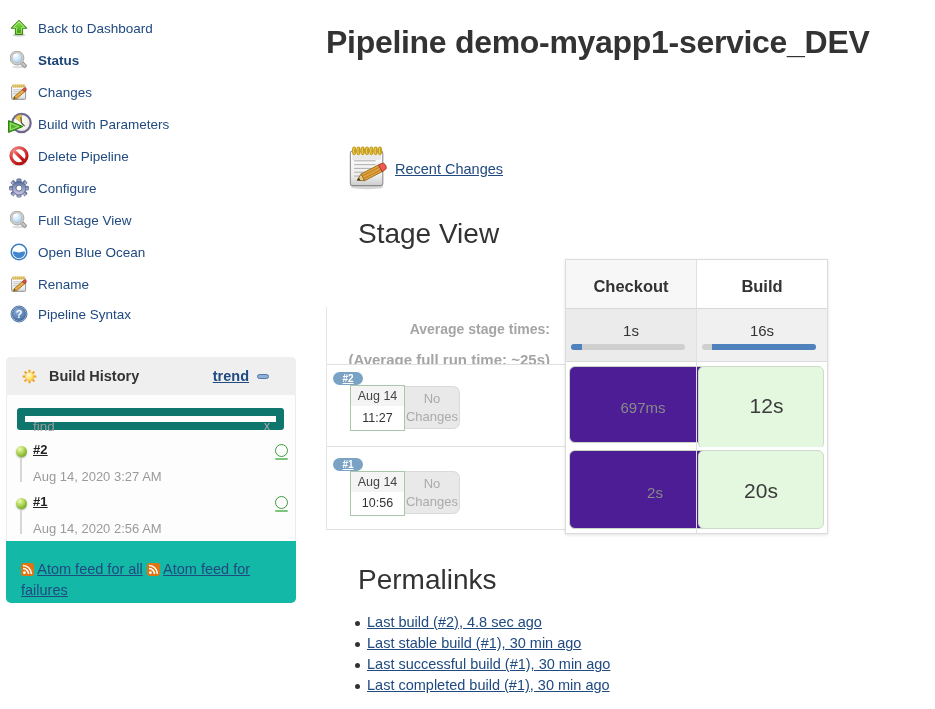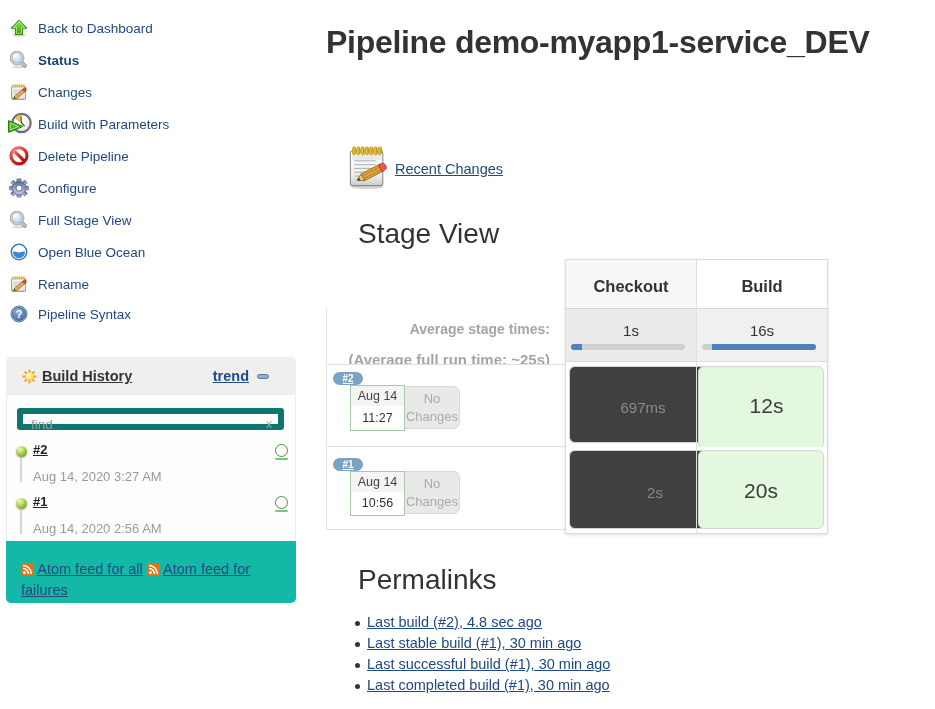--- a/index.html
+++ b/index.html
@@ -14,24 +14,24 @@
 .task .ticon svg { display:block; width:18px; height:18px; }
 .task .ticon.big svg { width:24px; height:24px; margin:-3px 0 0 -2px; }
 .task .ticon.med svg { width:20px; height:20px; margin:-1px 0 0 -1px; }
 .task a { margin-left:10px; font-size:13.5px; color:#204a80; }
 .task a.bold { font-weight:bold; color:#1c4478; }
 
 
 #bh { position:absolute; left:6px; top:357px; width:290px; height:246px; background:#fdfdfd; border-radius:5px; overflow:hidden; box-shadow:0 0 0 1px #ececec inset; }
 #bh-head { height:38px; background:#efefef; display:flex; align-items:center; }
 #bh-head .sun { width:15px; height:15px; margin-left:16px; }
-#bh-head b { font-size:14.5px; color:#333; margin-left:5px;text-decoration:underline; }
+#bh-head b { font-size:14.5px; color:#333; margin-left:12px; }
 #bh-head .trend { margin-left:auto; font-size:14.5px; font-weight:bold; color:#204a80; text-decoration:underline; }
 #bh-head .dash { width:12px; height:5px; background:#8fafd4; border:1px solid #4d79ad; border-radius:2.5px; margin:0 27px 0 8px; }
-#bh-search { position:absolute; left:11px; top:51px; width:267px; height:22px; border:6px solid #0f766e; border-radius:3px; background:#fff; }
+#bh-search { position:absolute; left:11px; top:51px; width:267px; height:22px; border:8px solid #0f766e; border-radius:3px; background:#fff; }
 #bh-search .ph { position:absolute; left:8px; top:3px; font-size:13.5px; color:#9a9a9a; }
 #bh-search .xx { position:absolute; right:6px; top:3px; font-size:12px; color:#aaa; }
 .bh-row { position:absolute; left:0; width:290px; }
 .ball { position:absolute; width:11px; height:11px; border-radius:50%; background:radial-gradient(circle at 35% 28%, #eefbb4, #a9d14f 45%, #63991a 90%); box-shadow:0 1px 1.5px rgba(40,70,5,.4); }
 .bnum { position:absolute; left:27px; top:-2px; font-size:13px; font-weight:bold; color:#222; text-decoration:underline; }
 .ring { position:absolute; left:269px; width:13px; height:13px; border:1.5px solid #3d9a3d; border-radius:50%; }
 .ring:after { content:""; position:absolute; left:-1.5px; top:12.5px; width:13px; height:2.5px; background:#7cc47c; border-radius:1.2px; }
 .bdate { position:absolute; left:27px; font-size:13px; color:#9a9a9a; }
 .vline { position:absolute; left:14px; width:2px; background:#d6d6d6; }
 #bh-foot { position:absolute; left:0; top:184px; width:290px; height:62px; background:#14b8a6; }
@@ -67,21 +67,21 @@
 .th2 { left:131px; width:130px; background:#fff; }
 .avgc { position:absolute; top:48px; height:53px; }
 .avgc1 { left:0; width:130px; background:#ebebeb; }
 .avgc2 { left:131px; width:130px; background:#f0f0f0; }
 .avgc .tm { margin-top:14px; text-align:center; font-size:15px; color:#333; }
 .bar { position:absolute; left:5px; right:11px; top:36px; height:6px; background:#cfcfcf; border-radius:3px; overflow:hidden; }
 .bar .fill { position:absolute; top:0; height:6px; background:#4f81bd; }
 .vsep { position:absolute; left:130px; top:0; width:1px; background:#e0e0e0; z-index:4; }
 .cellrow { position:absolute; left:0; width:261px; background:#fff; }
 .cell { position:absolute; border-radius:6px; text-align:center; }
-.cell1 { left:3px; width:148px; background:#404040; border:1px solid #c8d6c4; }
+.cell1 { left:3px; width:148px; background:#4c1d95; border:1px solid #c8d6c4; }
 .cell2 { left:132px; width:126px; background:#e4f8e0; border:1px solid #ccdcc8; }
 .cell .t-sm { font-size:15px; color:#8a8a8a; }
 .cell .t-lg { font-size:21px; color:#3b3b3b; }
 
 
 #perma { position:absolute; left:348px; top:612px; }
 #perma .li { position:relative; padding-left:19px; font-size:14.5px; line-height:21px; }
 #perma .li:before { content:""; position:absolute; left:7px; top:9px; width:5px; height:5px; border-radius:50%; background:#333; }
 #perma a { color:#204a80; text-decoration:underline; }
 </style>

